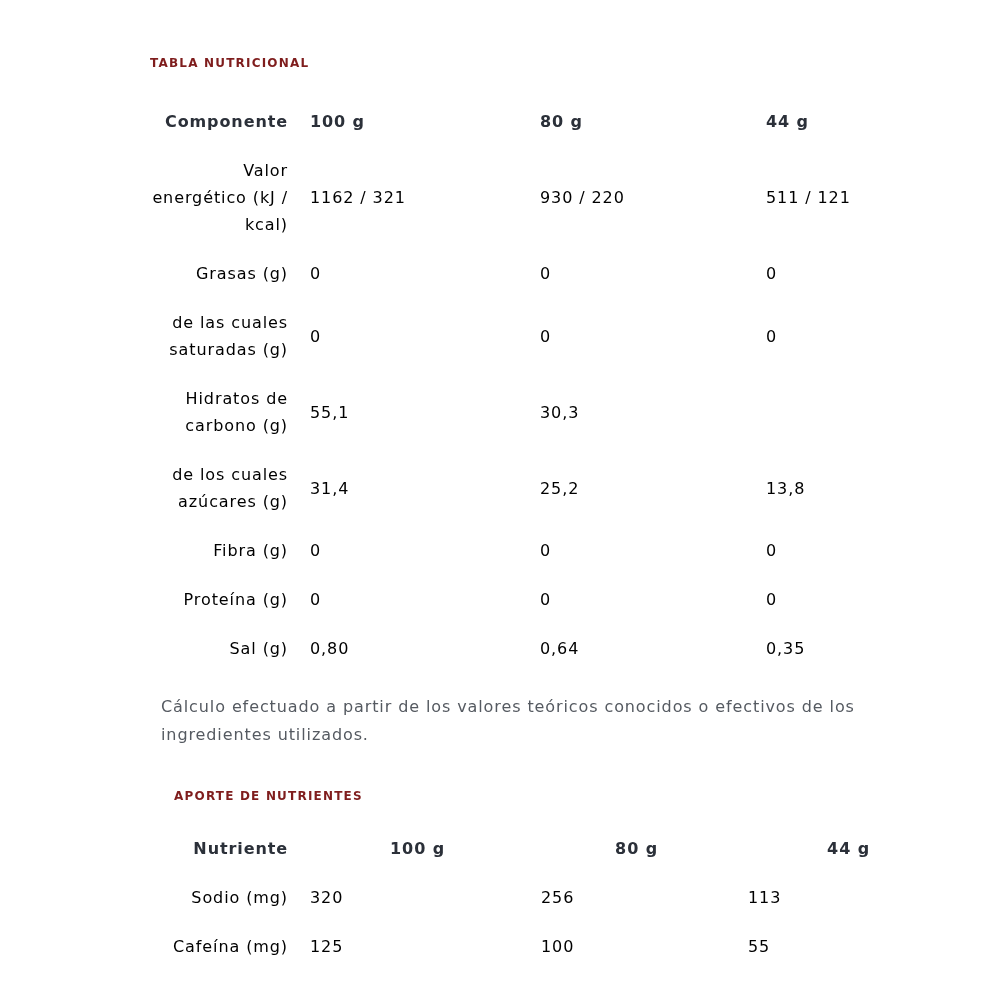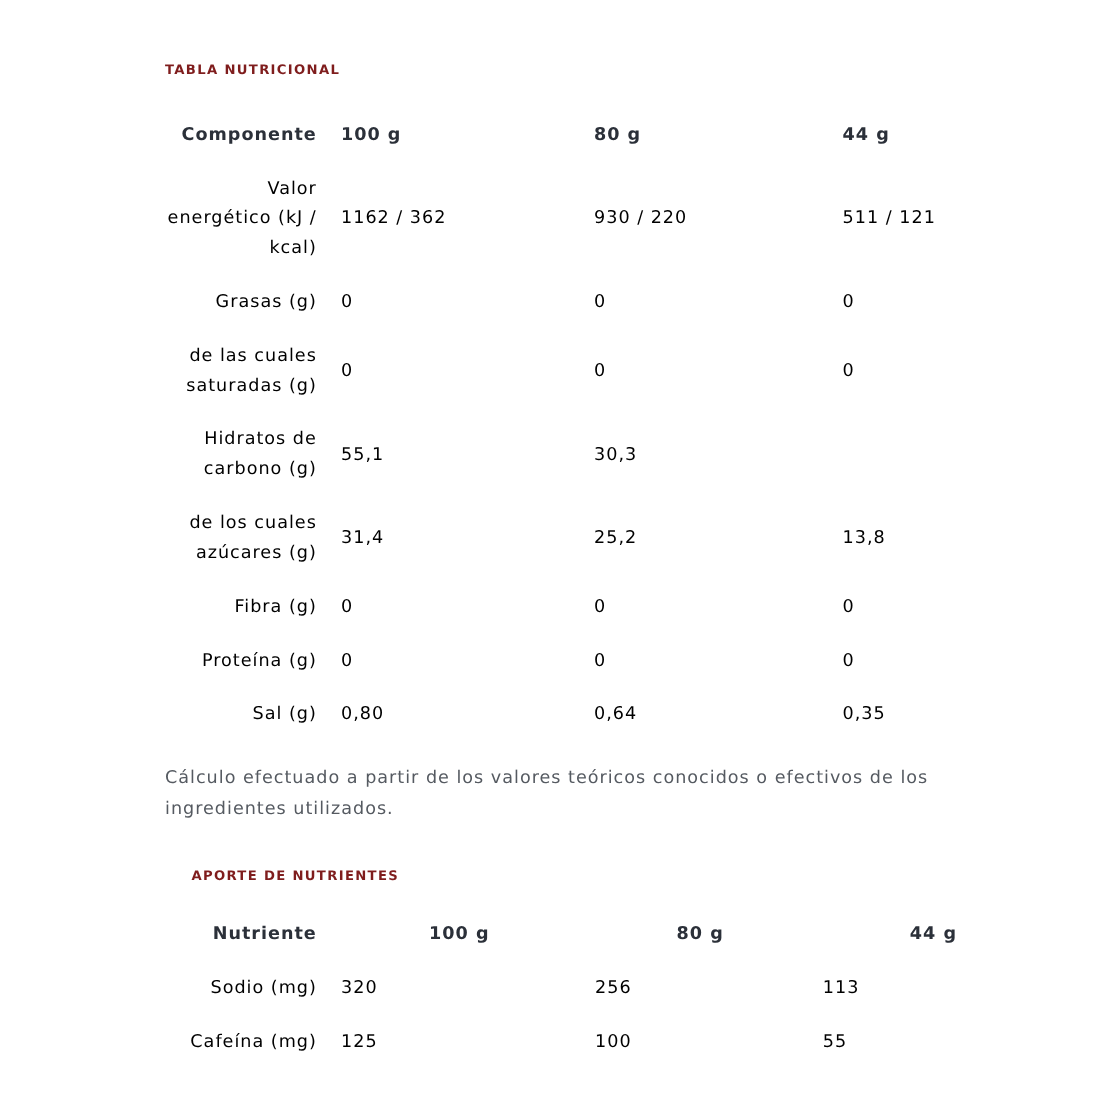--- a/index.html
+++ b/index.html
@@ -44,21 +44,21 @@
     color: #000000;
     font-weight: 400;
   }
   .cell.label { width: 138px; text-align: right; }
   .row.header .cell {
     font-weight: 700;
     color: #2b3039;
     letter-spacing: 0.9px;
   }
   .footnote {
-    margin: 20px 0 0 0;
+    margin: 20px 0 0 11px;
     font-size: 16px;
     line-height: 28px;
     letter-spacing: 0.9px;
     color: #555a61;
   }
   .title-aporte { margin-top: 36px; margin-left: 24px; }
 </style>
 </head>
 <body>
 
@@ -69,21 +69,21 @@
   <div class="table t1">
     <div class="row header">
       <div class="cell label">Componente</div>
       <div class="cell">100 g</div>
       <div class="cell">80 g</div>
       <div class="cell">44 g</div>
     </div>
 
     <div class="row">
       <div class="cell label">Valor energético (kJ / kcal)</div>
-      <div class="cell">1162 / 362</div>
+      <div class="cell">1162 / 321</div>
       <div class="cell">930 / 220</div>
       <div class="cell">511 / 121</div>
     </div>
 
     <div class="row">
       <div class="cell label">Grasas (g)</div>
       <div class="cell">0</div>
       <div class="cell">0</div>
       <div class="cell">0</div>
     </div>

